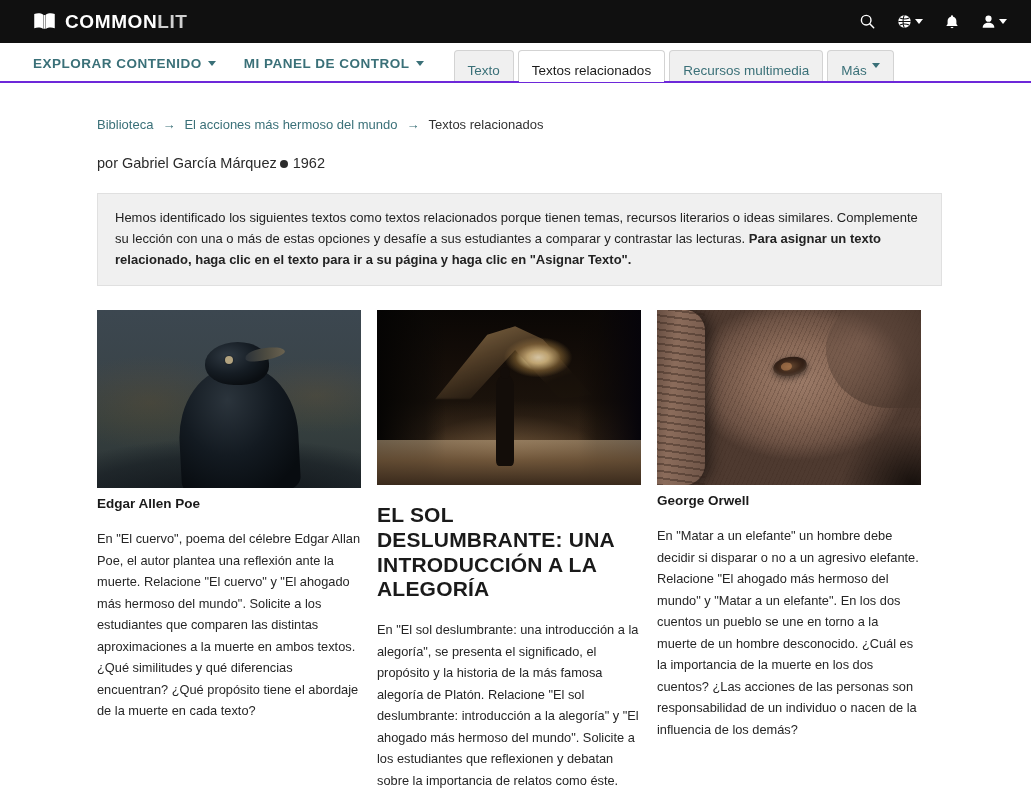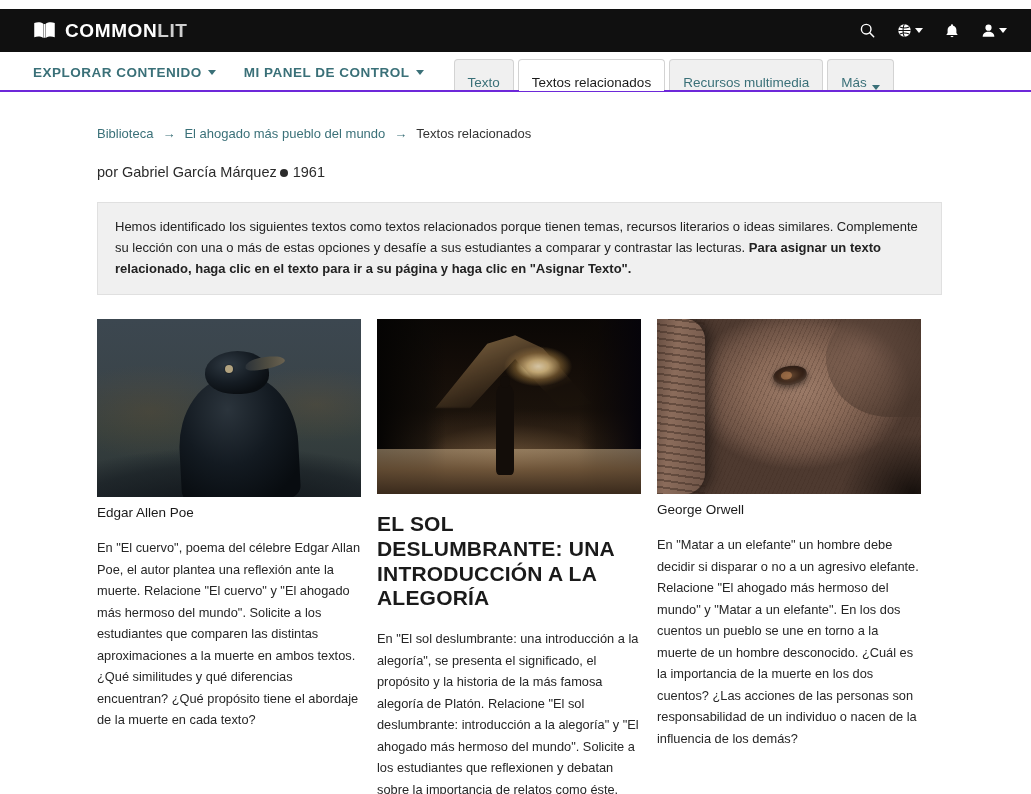--- a/index.html
+++ b/index.html
@@ -10,21 +10,20 @@
     overflow: hidden;
   }
 
   
   .topbar {
     height: 43px;
     background: #101010;
     display: flex;
     align-items: center;
     padding: 0 24px 0 33px;
-    margin-top: 9px;
   }
   .logo { display: flex; align-items: center; gap: 9px; cursor: pointer; }
   .logo-icon { width: 23px; height: 19px; display: block; }
   .logo-text {
     font-size: 19px; font-weight: bold; letter-spacing: 0.6px;
     color: #ffffff; line-height: 1;
   }
   .logo-text .lit { color: #cfcfcf; font-weight: bold; }
   .topbar-right { margin-left: auto; display: flex; align-items: center; gap: 22px; }
   .tb-item { display: flex; align-items: center; gap: 3px; cursor: pointer; color: #fff; }
@@ -51,22 +50,22 @@
     color: #3a7078; text-transform: uppercase; cursor: pointer;
     display: flex; align-items: center; gap: 6px;
   }
   .caret-t {
     width: 0; height: 0; border-left: 4px solid transparent;
     border-right: 4px solid transparent; border-top: 5px solid #3a7078;
     display: inline-block;
   }
   .tabs { display: flex; align-items: flex-end; margin-left: 30px; height: 31px; }
   .tab {
-    height: 31px; display: flex; align-items: flex-end;
-    padding: 0 13px;
+    height: 31px; display: flex; align-items: flex-start;
+    padding: 12px 13px;
     font-size: 13.5px; color: #3a7078;
     background: #f0f0f0;
     border: 1px solid #d3d3d3;
     border-bottom: none;
     border-radius: 4px 4px 0 0;
     margin-right: 4px;
     cursor: pointer;
     position: relative;
   }
   .tab.active {
@@ -138,21 +137,21 @@
     background: #222;
   }
   .card2 .card-img { height: 175px; }
   .card3 .card-img { height: 175px; }
   .card-title {
     font-size: 21px; font-weight: bold; color: #1a1a1a;
     letter-spacing: 0.2px; line-height: 1.18;
     margin-top: 18px; text-transform: uppercase;
   }
   .card-author {
-    font-size: 13.5px; font-weight: normal; color: #1a1a1a;
+    font-size: 13.5px; font-weight: bold; color: #1a1a1a;
     margin-top: 8px;
   }
   .card-desc {
     font-size: 12.8px; color: #262626; line-height: 1.68;
     margin-top: 17px;
   }
 
   
   .img-raven { width:100%; height:100%;
     background:
@@ -294,28 +293,28 @@
       <i class="caret-t"></i>
     </div>
   </div>
 </div>
 
 <div class="page">
 
   <div class="breadcrumb">
     <span class="bc-link">Biblioteca</span>
     <span class="bc-arrow">→</span>
-    <span class="bc-link">El ahogado más pueblo del mundo</span>
+    <span class="bc-link">El acciones más hermoso del mundo</span>
     <span class="bc-arrow">→</span>
     <span class="bc-current">Textos relacionados</span>
   </div>
 
   <div class="title-wrap">
     <div class="byline">
-      <span>por Gabriel García Márquez</span><span class="dot"></span><span>1961</span>
+      <span>por Gabriel García Márquez</span><span class="dot"></span><span>1962</span>
     </div>
   </div>
 
   <div class="infobox">
     <span>Hemos identificado los siguientes textos como textos relacionados porque tienen temas, recursos literarios o ideas similares. Complemente su lección con una o más de estas opciones y desafíe a sus estudiantes a comparar y contrastar las lecturas. </span><b>Para asignar un texto relacionado, haga clic en el texto para ir a su página y haga clic en "Asignar Texto".</b>
   </div>
 
   <div class="cards">
 
     <div class="card card1">

